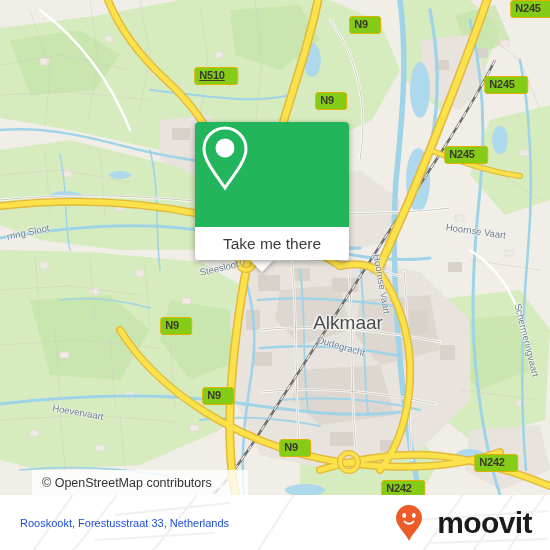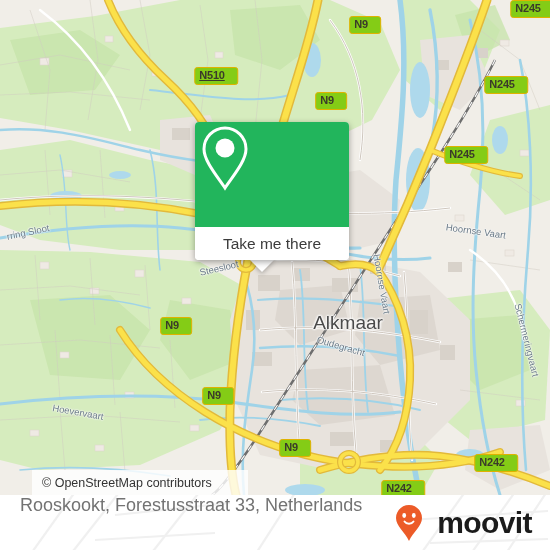--- a/index.html
+++ b/index.html
@@ -102,22 +102,22 @@
   
   .footer{
     position:absolute;left:0;top:495px;
     width:550px;height:55px;
     background:#fff;
     overflow:hidden;
   }
   .footer svg.decor{position:absolute;left:0;top:0;}
   .footer-title{
     position:absolute;left:20px;top:0;height:55px;
-    display:flex;
-    color:#737373;font-size:18px;
+    display:flex;align-items:center;
+    color:#1d4ed8;font-size:11px;
     z-index:2;
   }
   .brand{
     position:absolute;right:18px;top:0;height:55px;
     display:flex;align-items:center;gap:13px;
     z-index:2;
   }
   .brand-word{
     color:#1b1b1b;font-size:30px;font-weight:bold;letter-spacing:-0.6px;
     line-height:30px;

